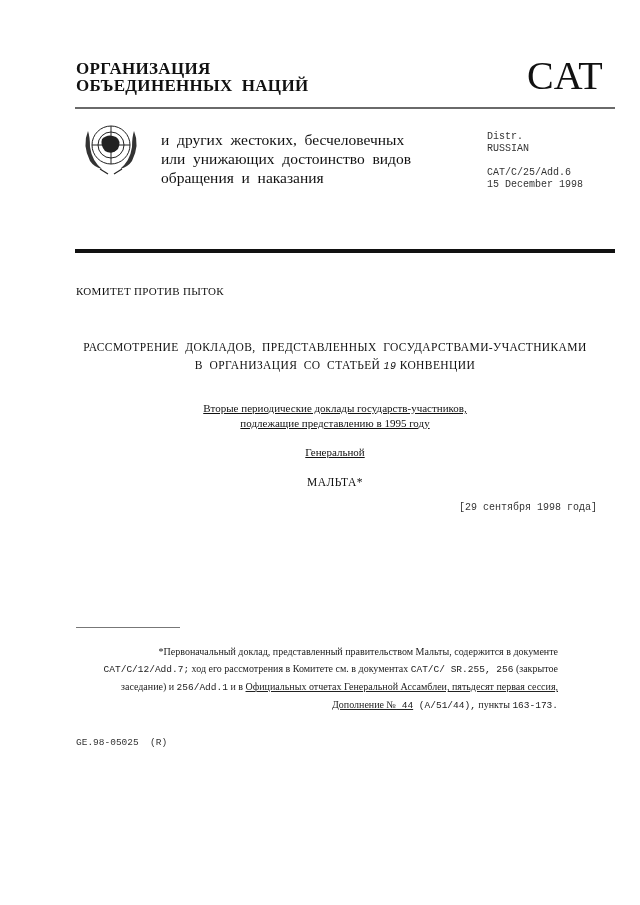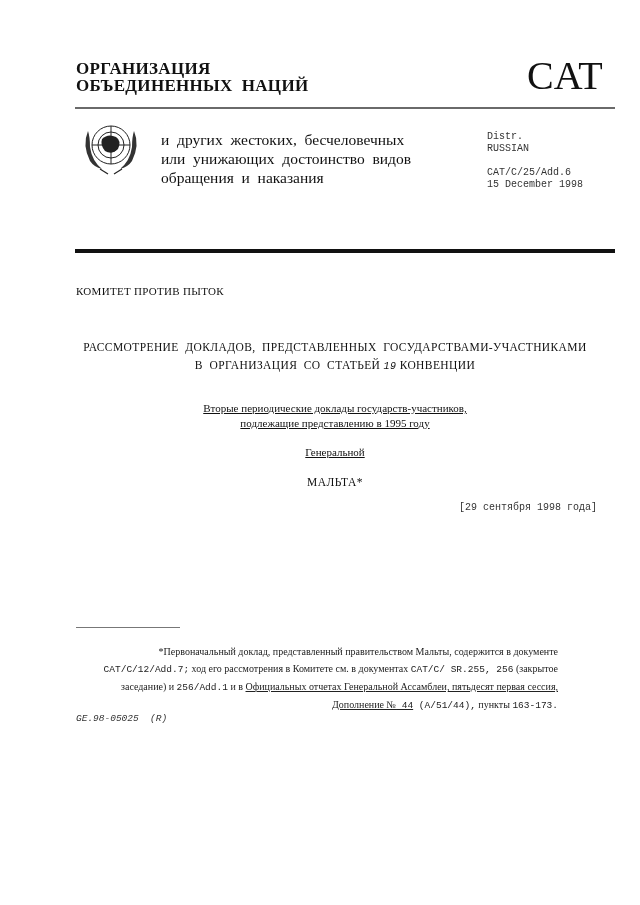--- a/index.html
+++ b/index.html
@@ -39,21 +39,21 @@
 
   .date { left: 459px; top: 502px; font-size: 10px; color: #333; }
 
   .fn-rule { left: 76px; top: 627px; width: 104px; height: 1px; background: #777; }
   .footnote { left: 76px; top: 643px; width: 482px; font-size: 10px; line-height: 17px; color: #222; text-align: right; }
   .footnote .m { font-family: "Liberation Mono", monospace; font-size: 9.5px; }
   .footnote .u { text-decoration: underline; }
   .footnote .indent { display: inline-block; width: 30px; }
   .footnote .star { display: inline-block; width: 28px; }
 
-  .docnum { left: 76px; top: 713px; font-size: 9.5px; color: #333; white-space: pre; font-style: italic; }
+  .docnum { left: 76px; top: 737px; font-size: 9.5px; color: #333; white-space: pre; }
 </style>
 </head>
 <body>
 
 <div class="abs serif org">
   <div>ОРГАНИЗАЦИЯ</div>
   <div>ОБЪЕДИНЕННЫХ  НАЦИЙ</div>
 </div>
 
 <div class="abs serif cat">CAT</div>

